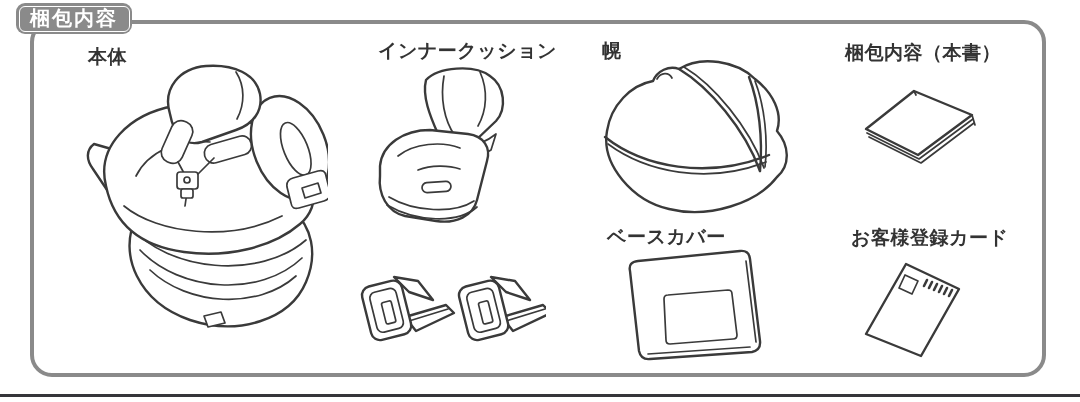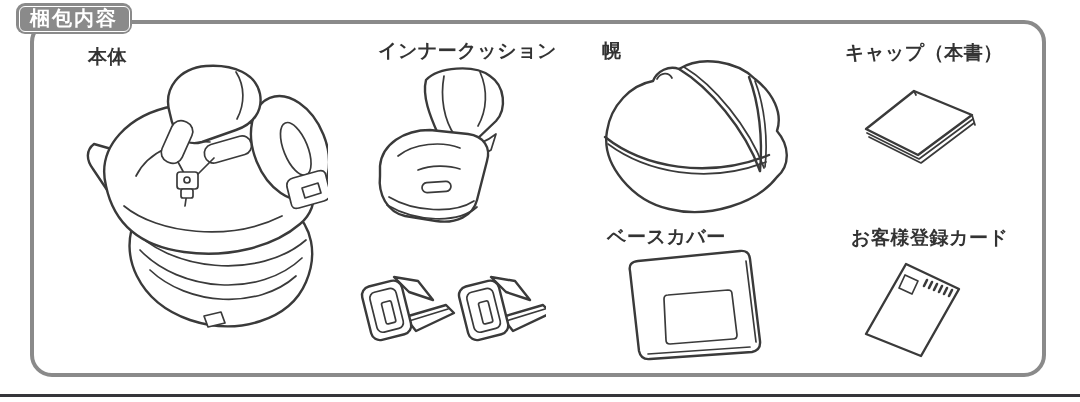--- a/index.html
+++ b/index.html
@@ -43,21 +43,21 @@
 
   <div class="panel"></div>
 
   <div class="badge">
     <div class="badge-text">梱包内容</div>
   </div>
 
   <div class="item-label" style="left:88px;top:47px">本体</div>
   <div class="item-label" style="left:378px;top:41px">インナークッション</div>
   <div class="item-label" style="left:602px;top:41px">幌</div>
-  <div class="item-label" style="left:845px;top:43px">キャップ（本書）</div>
+  <div class="item-label" style="left:845px;top:43px">梱包内容（本書）</div>
   <div class="item-label" style="left:607px;top:227px">ベースカバー</div>
   <div class="item-label" style="left:851px;top:228px">お客様登録カード</div>
 
   <div class="art" style="left:78px;top:58px">
     <svg width="250" height="292" viewBox="0 0 250 292">
 
       <path class="lnf w25" d="M16,86 C8,92 8,102 15,111 L80,208 C87,218 98,219 104,210 L112,197 L44,94 Z"></path>
 
       <path class="lnf w25" d="M58,160 C40,196 60,244 112,262 C160,278 212,262 228,224 C240,196 234,168 214,152 L90,140 Z"></path>
       <path class="ln w18" d="M52,168 C90,214 182,222 228,182"></path>

